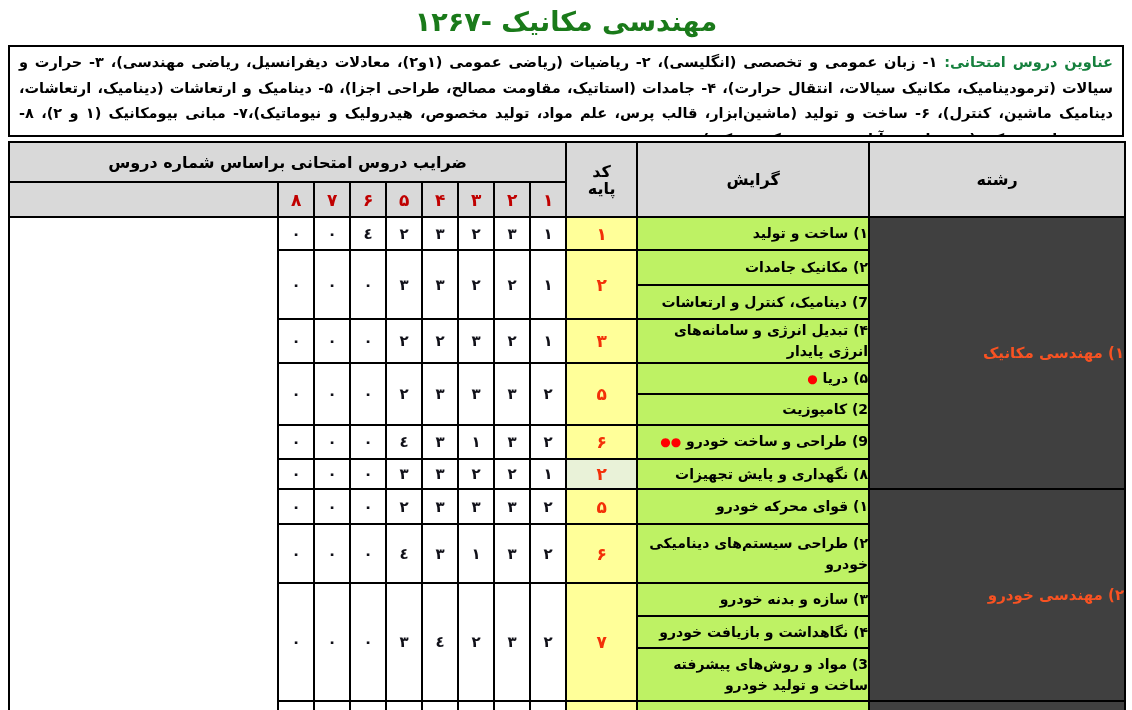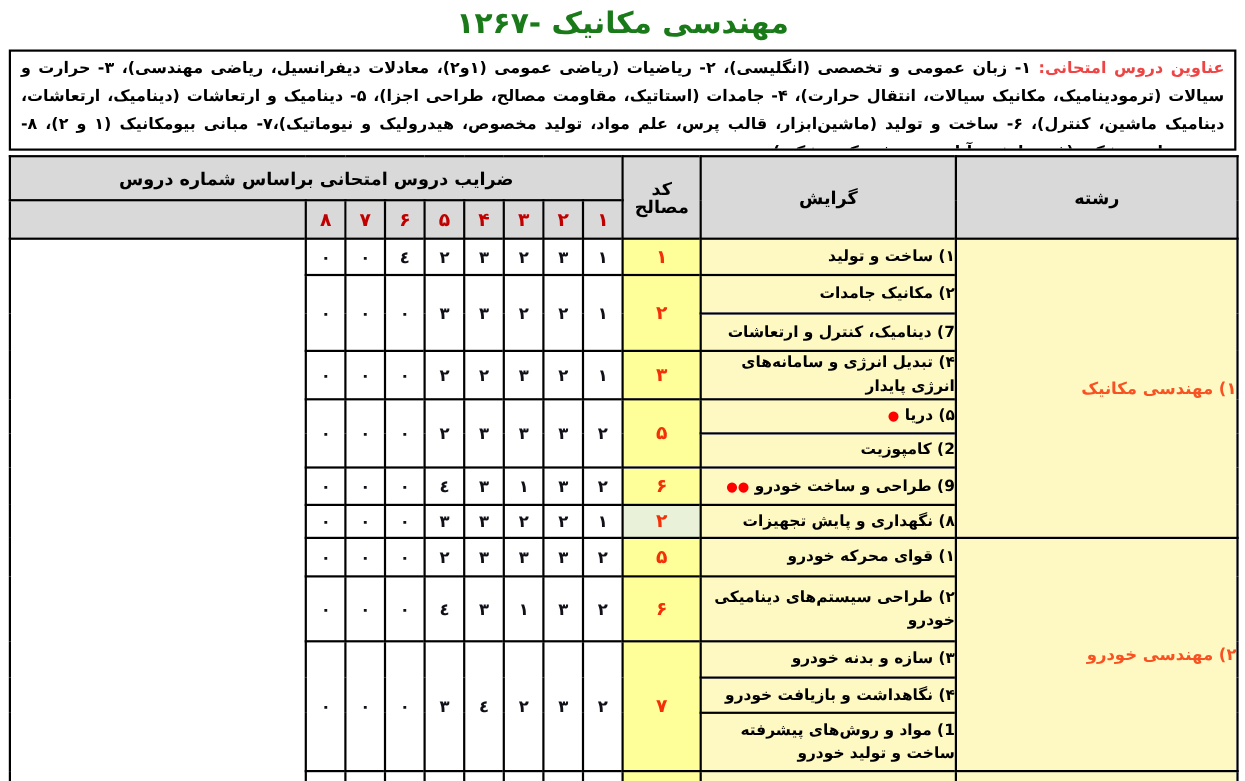--- a/index.html
+++ b/index.html
@@ -1,35 +1,35 @@
 <!DOCTYPE html>
 <html lang="fa"><head>
 <meta charset="utf-8">
 <style>
   html,body{margin:0;padding:0;background:#fff;}
   body{font-family:"DejaVu Sans",sans-serif;}
   .page{width:1132px;height:710px;overflow:hidden;background:#ffffff;position:relative;}
   .title{direction:ltr;text-align:center;font-weight:bold;font-size:27px;color:#1a7a1a;padding:6px 0 8px 0;}
   .intro{margin:0 8px;border:2px solid #000;padding:3px 9px;font-size:14.5px;font-weight:bold;
          line-height:25.5px;text-align:justify;direction:rtl;height:82px;overflow:hidden;color:#000;}
-  .intro .lbl{color:#ef4444;}
+  .intro .lbl{color:#15803d;}
   table.grid{border-collapse:collapse;table-layout:fixed;width:1116px;margin:4px 8px 0 8px;direction:rtl;}
   table.grid th,table.grid td{border:2px solid #000;font-weight:bold;vertical-align:middle;padding:0;overflow:hidden;}
   th.hdr{background:#d9d9d9;font-size:16px;text-align:center;color:#000;}
   th.banner{font-size:16px;margin-top:48px;}
   th.codehdr div{line-height:17px;}
   th.hnum{background:#d9d9d9;color:#c00000;font-size:17px;text-align:center;
           border-left:1px solid #3c3ca8;border-right:1px solid #3c3ca8;border-bottom:3px solid #000;}
   th.hgap{background:#d9d9d9;border-bottom:3px solid #000;}
-  td.orient{background:#fef9c3;text-align:right;padding:2px 7px;font-size:14px;line-height:21px;color:#000;}
+  td.orient{background:#bef264;text-align:right;padding:2px 7px;font-size:14px;line-height:21px;color:#000;}
   td.code{background:#ffff99;color:#f33008;text-align:center;font-size:17px;}
   td.code.green{background:#e9f2d8;}
   td.coeff{background:#fff;text-align:center;font-size:15px;color:#101018;
            border-left:1px solid #3c3ca8;border-right:1px solid #3c3ca8;}
-  td.fieldc{background:#fef9c3;color:#f85222;text-align:right;padding:0 7px;font-size:15px;}
+  td.fieldc{background:#404040;color:#f85222;text-align:right;padding:0 7px;font-size:15px;}
   td.spacer{background:#fff;}
   .dots{color:#ff0000;font-size:12px;letter-spacing:1px;}
 </style>
 </head>
 <body>
 
 <div class="page">
 
   <div class="title">۱۲۶۷- مهندسی مکانیک</div>
 
@@ -52,21 +52,21 @@
         <col style="width:36px">
       <col style="width:269px">
     </colgroup>
 
     <tbody>
         <tr style="height:40px">
       <th class="hdr" rowspan="2">رشته</th>
       <th class="hdr" rowspan="2">گرایش</th>
       <th class="hdr codehdr" rowspan="2">
         <div>کد</div>
-        <div>مصالح</div>
+        <div>پایه</div>
       </th>
       <th class="hdr banner" colspan="9">ضرایب دروس امتحانی براساس شماره دروس</th>
     </tr>
     <tr style="height:35px">
       <th class="hnum">۱</th>
       <th class="hnum">۲</th>
       <th class="hnum">۳</th>
       <th class="hnum">۴</th>
       <th class="hnum">۵</th>
       <th class="hnum">۶</th>
@@ -190,21 +190,21 @@
       <td class="coeff" rowspan="3">٤</td>
       <td class="coeff" rowspan="3">۳</td>
       <td class="coeff" rowspan="3">٠</td>
       <td class="coeff" rowspan="3">٠</td>
       <td class="coeff" rowspan="3">٠</td>
     </tr>
     <tr style="height:32px">
       <td class="orient"><span>۴) نگاهداشت و بازیافت خودرو</span></td>
     </tr>
     <tr style="height:53px">
-      <td class="orient"><span>1) مواد و روش‌های پیشرفته ساخت و تولید خودرو</span></td>
+      <td class="orient"><span>3) مواد و روش‌های پیشرفته ساخت و تولید خودرو</span></td>
     </tr>
 
     <tr style="height:26px">
       <td class="fieldc"></td>
       <td class="orient"></td>
       <td class="code"></td>
       <td class="coeff"></td>
       <td class="coeff"></td>
       <td class="coeff"></td>
       <td class="coeff"></td>

